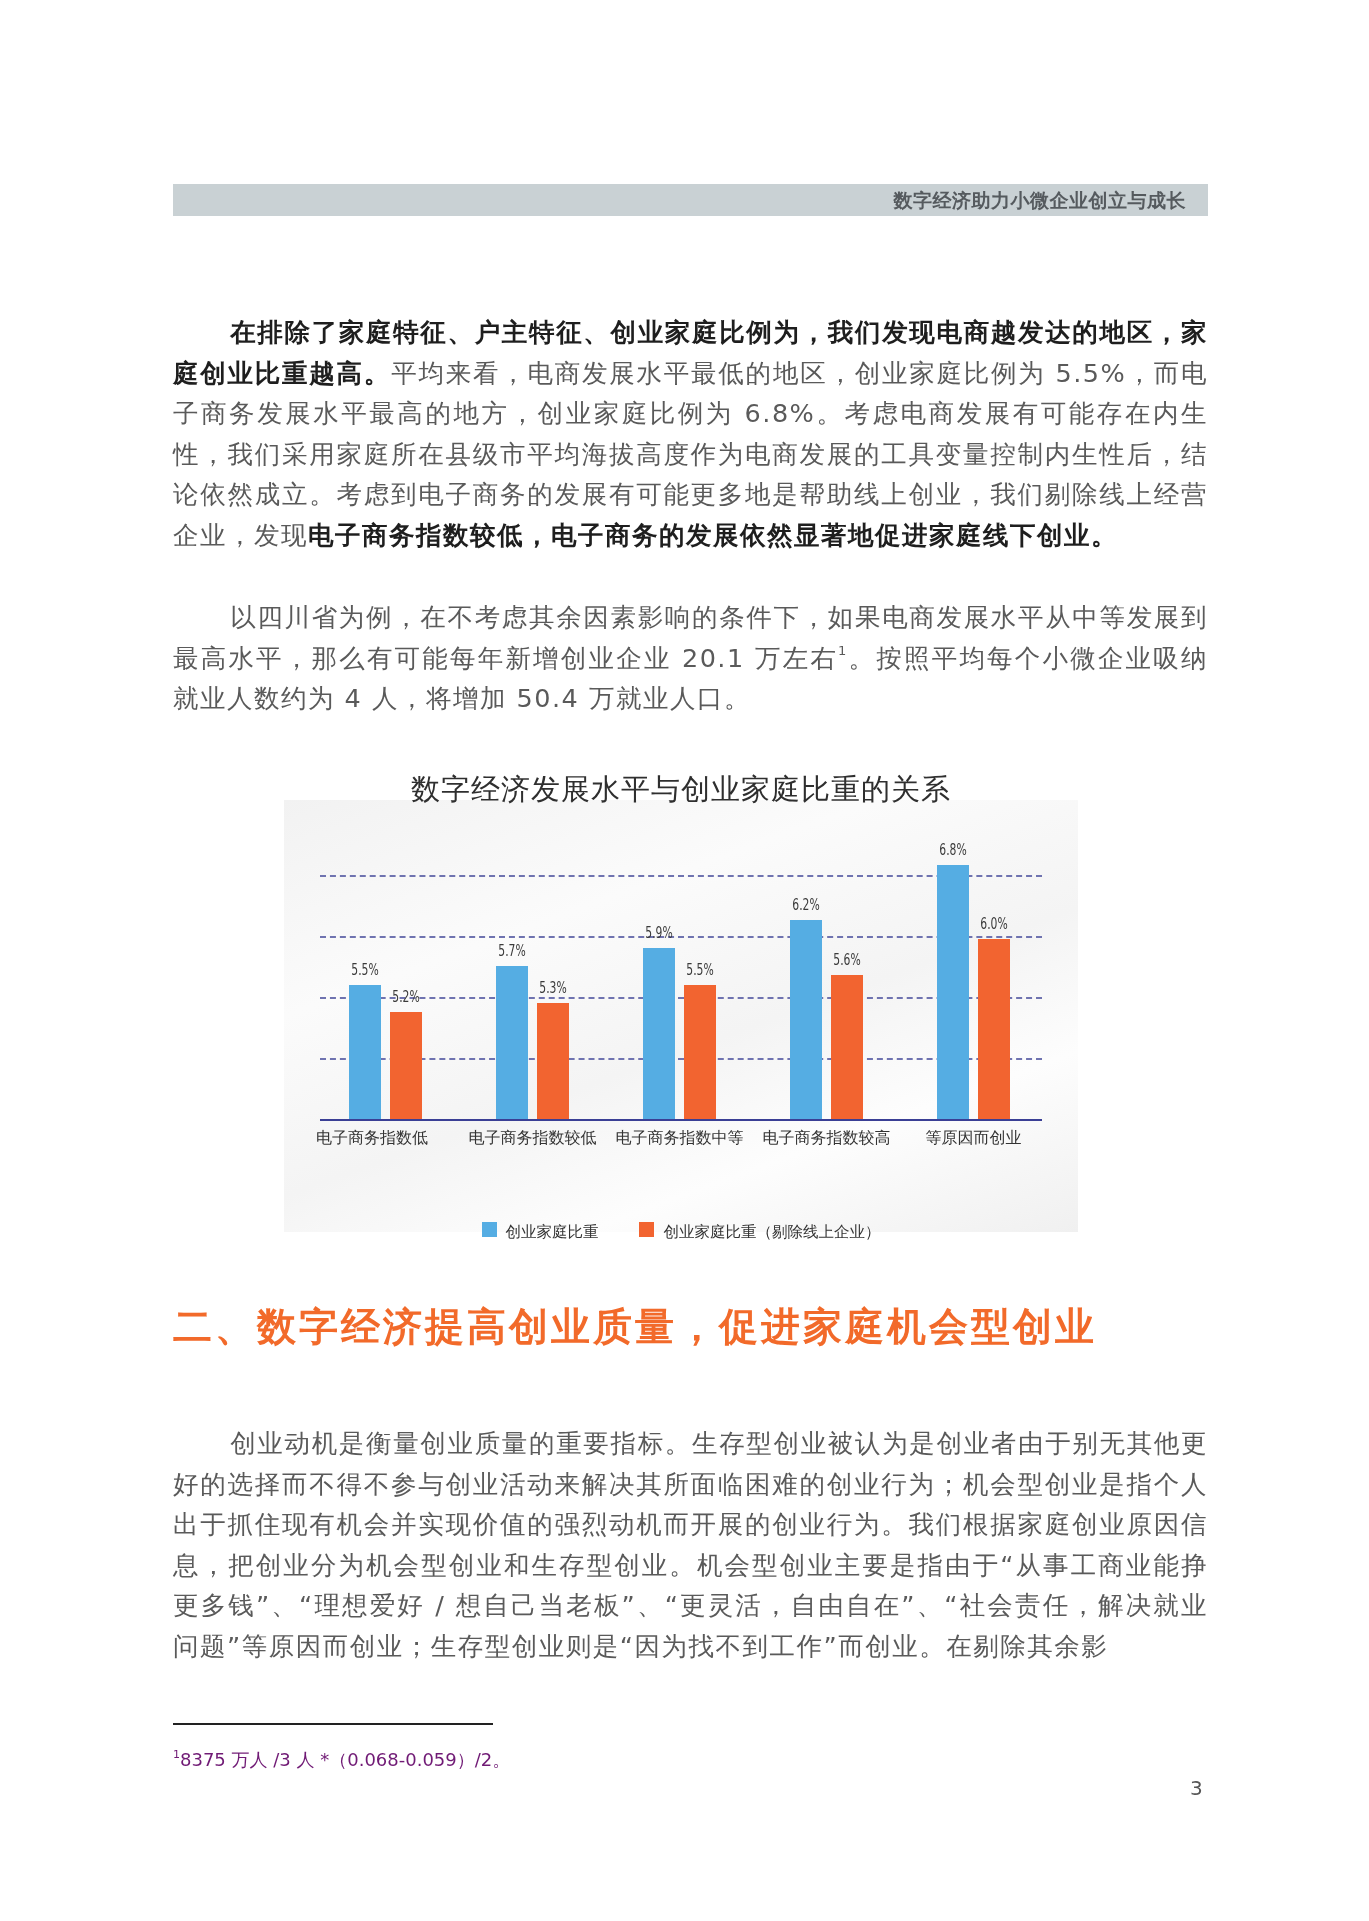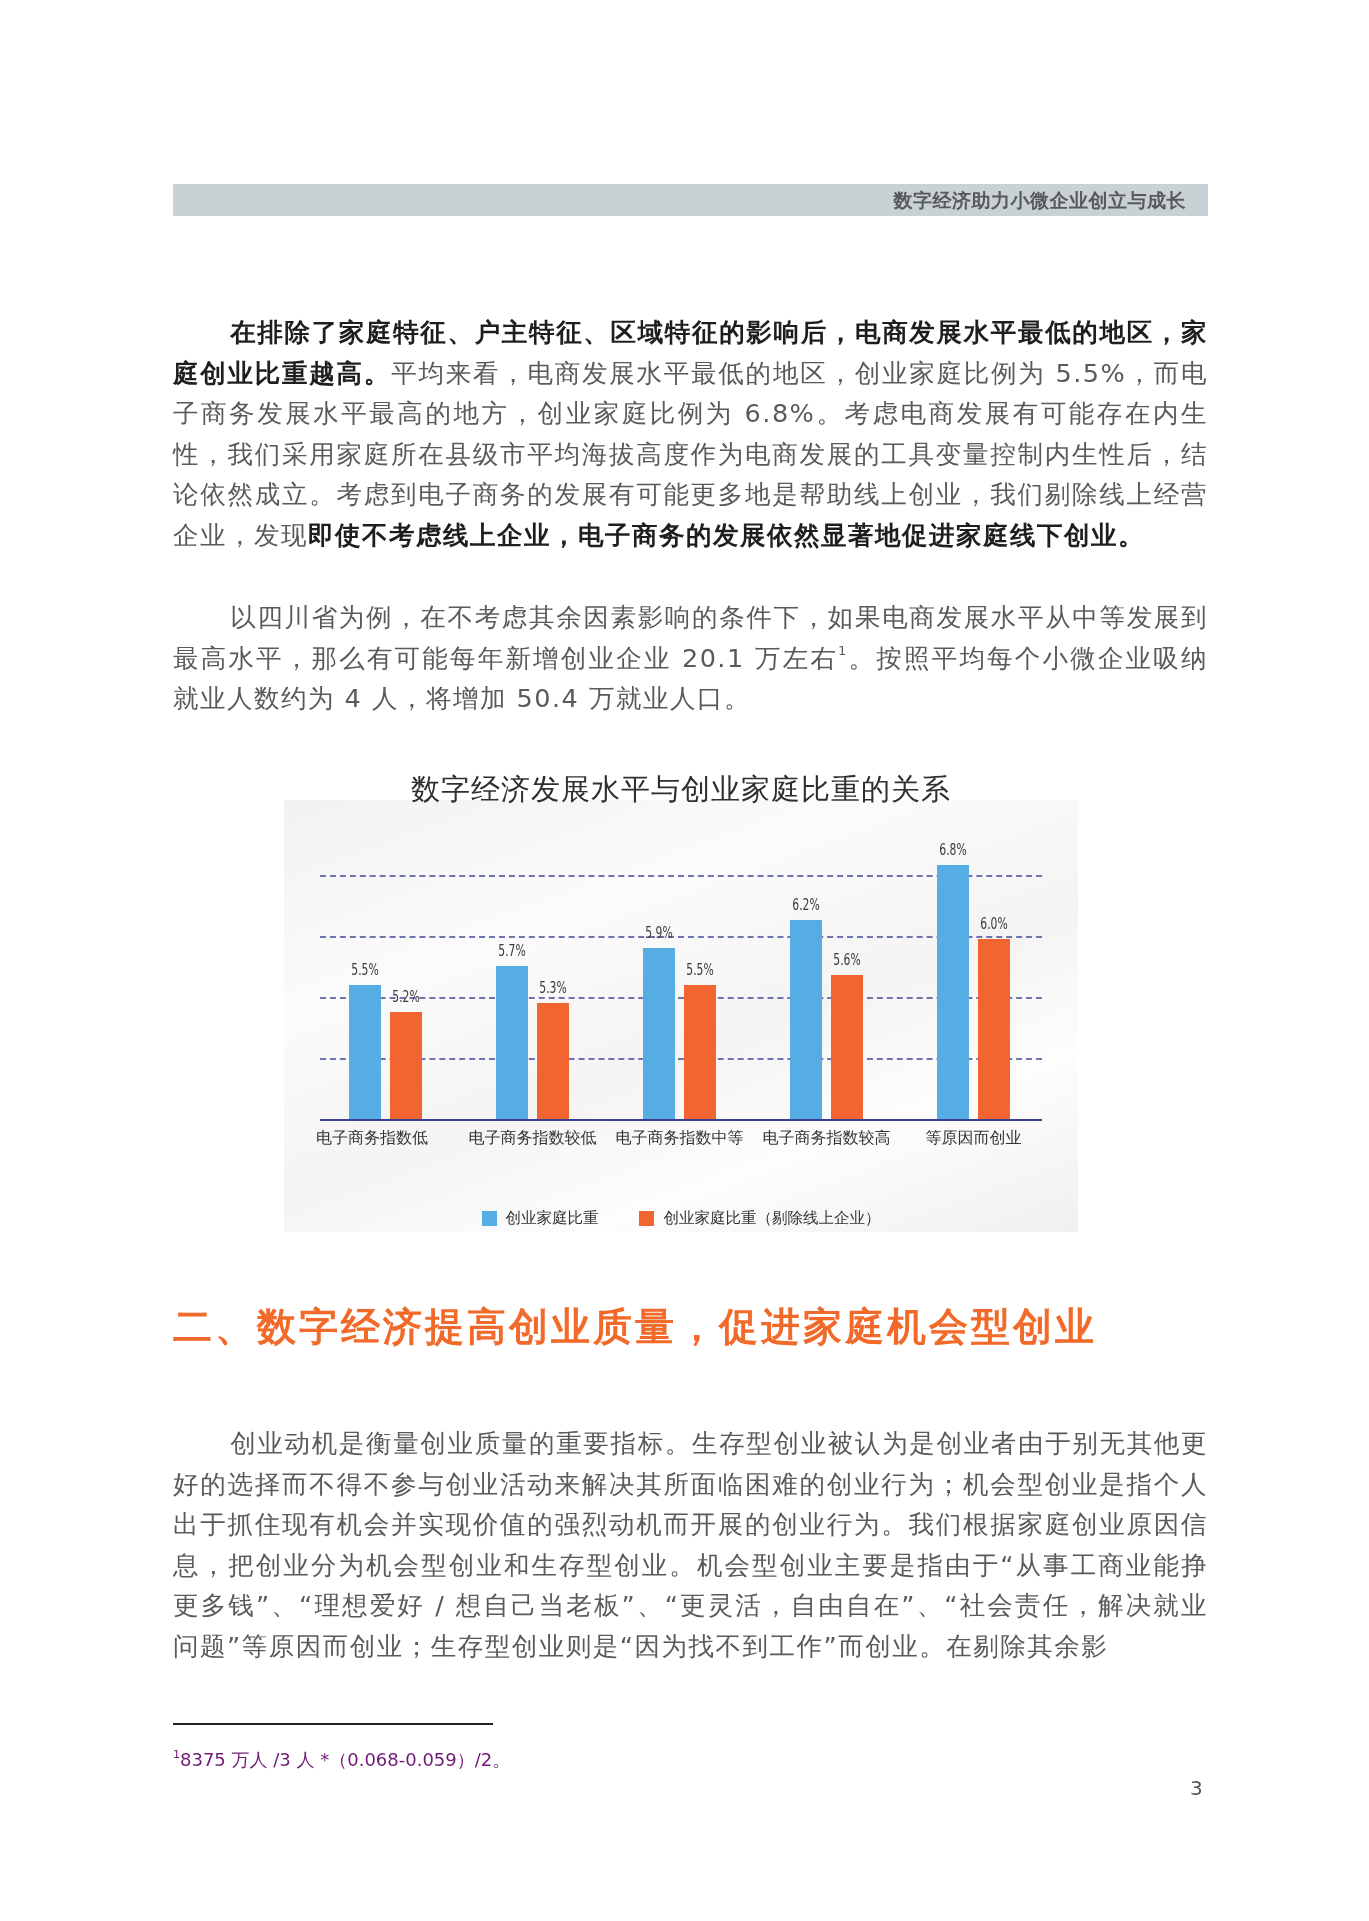--- a/index.html
+++ b/index.html
@@ -28,38 +28,38 @@
   .axis-line { position: absolute; left: 36px; width: 722px; top: 359px; height: 2px; background: #3a3f95; }
   .bar { position: absolute; width: 32px; }
   .bar.blue { background: #55ade3; }
   .bar.orange { background: #f26430; }
   .bar-label { position: absolute; width: 60px; margin-left: -14px; text-align: center; font-size: 15px;
                color: #3b3b3b; font-family: "DejaVu Sans Condensed", "Liberation Sans Narrow", "Liberation Sans", sans-serif;
                transform: scaleX(0.8); }
   .cat-label { position: absolute; top: 368px; width: 160px; margin-left: -80px; text-align: center;
                font-size: 16px; color: #333333; }
   .legend { position: absolute; top: 448px; left: 0; width: 794px; text-align: center; font-size: 15.5px; color: #333; }
-  .legend-item { display: inline-flex; align-items: center; margin: 0 18px; }
+  .legend-item { display: inline-flex; align-items: flex-start; margin: 14px 18px; }
   .swatch { display: inline-block; width: 15px; height: 15px; margin-right: 9px; }
 
   .section-heading { position: absolute; left: 173px; top: 1300px; width: 1040px; font-size: 39px;
                      font-weight: bold; color: #f26a2a; letter-spacing: 3px; margin: 0; }
   .footnote-rule { position: absolute; left: 173px; top: 1723px; width: 320px; height: 2px; background: #222; }
   .footnote { position: absolute; left: 173px; top: 1748px; font-size: 18px; color: #701a75; }
   .footnote sup { font-size: 11px; vertical-align: 8px; line-height: 0; }
   .page-number { position: absolute; left: 1190px; top: 1776px; font-size: 20px; color: #555; }
 </style>
 </head>
 <body>
 
 <div class="header-bar">
   <span class="header-title">数字经济助力小微企业创立与成长</span>
 </div>
 
-<p class="para" id="p1"><span class="indent"></span><b>在排除了家庭特征、户主特征、区域特征的影响后，电商发展水平最低的地区，家庭创业比重越高。</b><span>平均来看，电商发展水平最低的地区，创业家庭比例为 5.5%，而电子商务发展水平最高的地方，创业家庭比例为 6.8%。考虑电商发展有可能存在内生性，我们采用家庭所在县级市平均海拔高度作为电商发展的工具变量控制内生性后，结论依然成立。考虑到电子商务的发展有可能更多地是帮助线上创业，我们剔除线上经营企业，发现</span><b>即使不考虑线上企业，电子商务的发展依然显著地促进家庭线下创业。</b></p>
+<p class="para" id="p1"><span class="indent"></span><b>在排除了家庭特征、户主特征、创业家庭比例为，我们发现电商越发达的地区，家庭创业比重越高。</b><span>平均来看，电商发展水平最低的地区，创业家庭比例为 5.5%，而电子商务发展水平最高的地方，创业家庭比例为 6.8%。考虑电商发展有可能存在内生性，我们采用家庭所在县级市平均海拔高度作为电商发展的工具变量控制内生性后，结论依然成立。考虑到电子商务的发展有可能更多地是帮助线上创业，我们剔除线上经营企业，发现</span><b>电子商务指数较低，电子商务的发展依然显著地促进家庭线下创业。</b></p>
 
 <p class="para" id="p2"><span class="indent"></span><span>以四川省为例，在不考虑其余因素影响的条件下，如果电商发展水平从中等发展到最高水平，那么有可能每年新增创业企业 20.1 万左右</span><sup>1</sup><span>。按照平均每个小微企业吸纳就业人数约为 4 人，将增加 50.4 万就业人口。</span></p>
 
 <div class="chart-wrap" id="chart">
   <div class="chart-panel"></div>
   <div class="chart-title">数字经济发展水平与创业家庭比重的关系</div>
   <div id="chart-plot">
       <div class="grid-line" style="top: 115px;"></div>
       <div class="grid-line" style="top: 176px;"></div>
       <div class="grid-line" style="top: 237px;"></div>

